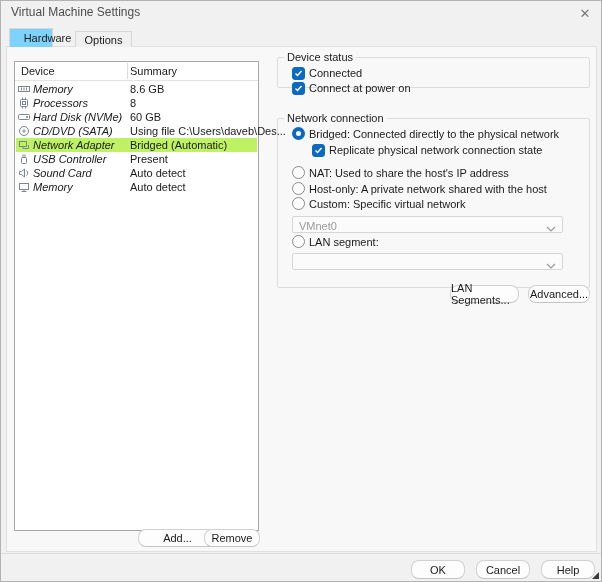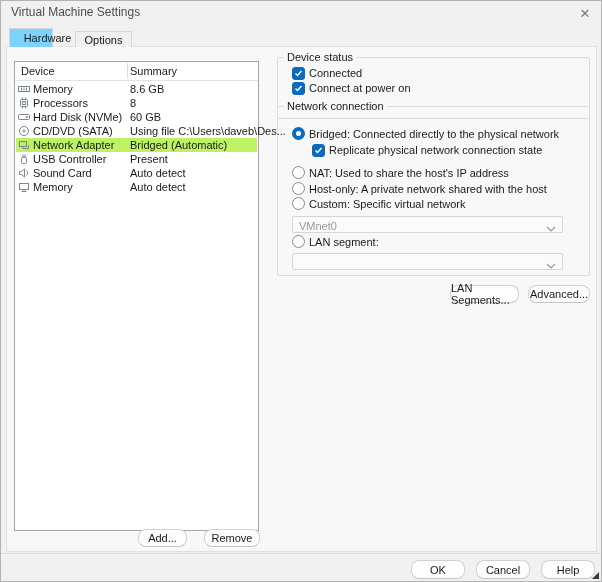--- a/index.html
+++ b/index.html
@@ -24,21 +24,21 @@
   
   .device-list { position:absolute; left:13px; top:60px; width:245px; height:470px;
     background:#ffffff; border:1px solid #a6a6a6; z-index:2; }
   .list-header-device { position:absolute; left:6px; top:2px; height:15px; line-height:15px; color:#1a1a1a;}
   .list-header-summary { position:absolute; left:115px; top:2px; height:15px; line-height:15px; }
   .col-sep { position:absolute; left:112px; top:1px; width:1px; height:16px; background:#dcdcdc; }
   .head-sep { position:absolute; left:0; top:18px; width:100%; height:1px; background:#e3e3e3; }
   .lrow { position:absolute; left:1px; width:241px; height:14px; display:flex; align-items:center; }
   .lrow.selected { background:#bef264; }
   .lrow .licon { width:12px; height:12px; margin-left:2px; flex:0 0 12px; display:flex; align-items:center; }
-  .lrow .dname { margin-left:3px; white-space:nowrap; }
+  .lrow .dname { margin-left:3px; white-space:nowrap;font-style:italic; }
   .lrow .dsum { position:absolute; left:114px; white-space:nowrap; }
   
   .btn { position:absolute; background:#fdfdfd; border:1px solid #d1d1d1; border-bottom-color:#c4c4c4;
     border-radius:8px; display:flex; align-items:center; justify-content:center; font-size:11px; color:#1a1a1a; cursor:default; z-index:2;}
   
   .groupbox { position:absolute; border:1px solid #dcdcdc; border-radius:2px; z-index:1; }
   .group-label { position:absolute; top:-7px; left:6px; background:#f8f8f8; padding:0 3px; font-size:11px; color:#1a1a1a; }
   
   .cbx { position:absolute; width:13px; height:13px; border-radius:3px; background:#0b6ac0; border:1px solid #0b6ac0;
     display:flex; align-items:center; justify-content:center; z-index:2;}
@@ -174,40 +174,40 @@
               <line x1="6" y1="8.5" x2="6" y2="10.5"></line>
               <line x1="3.5" y1="10.5" x2="8.5" y2="10.5"></line>
             </g>
           </svg>
       </span>
       <span class="dname">Memory</span>
       <span class="dsum">Auto detect</span>
     </div>
   </div>
 
-  <div class="btn" style="left:137px; top:528px; width:49px; height:18px">Add...</div>
+  <div class="btn" style="left:137px; top:528px; width:79px; height:18px">Add...</div>
   <div class="btn" style="left:203px; top:528px; width:56px; height:18px">Remove</div>
 
-  <div class="groupbox" style="left:276px; top:56px; width:313px; height:62px">
+  <div class="groupbox" style="left:276px; top:56px; width:313px; height:31px">
     <span class="group-label">Device status</span>
   </div>
   <div class="cbx" style="left:291px; top:66px">
     <svg width="9" height="9" viewBox="0 0 9 9">
         <polyline points="1.5,4.5 3.5,6.5 7.5,2" fill="none" stroke="#ffffff" stroke-width="1.4"></polyline>
       </svg>
   </div>
   <div class="ctl-label" style="left:308px; top:66px">Connected</div>
   <div class="cbx" style="left:291px; top:81px">
     <svg width="9" height="9" viewBox="0 0 9 9">
         <polyline points="1.5,4.5 3.5,6.5 7.5,2" fill="none" stroke="#ffffff" stroke-width="1.4"></polyline>
       </svg>
   </div>
   <div class="ctl-label" style="left:308px; top:81px">Connect at power on</div>
 
-  <div class="groupbox" style="left:276px; top:105px; width:313px; height:170px">
+  <div class="groupbox" style="left:276px; top:117px; width:313px; height:170px">
     <span class="group-label">Network connection</span>
   </div>
 
   <div class="radio on" style="left:291px; top:126px"></div>
   <div class="ctl-label" style="left:308px; top:127px">Bridged: Connected directly to the physical network</div>
 
   <div class="cbx" style="left:311px; top:143px">
     <svg width="9" height="9" viewBox="0 0 9 9">
         <polyline points="1.5,4.5 3.5,6.5 7.5,2" fill="none" stroke="#ffffff" stroke-width="1.4"></polyline>
       </svg>

